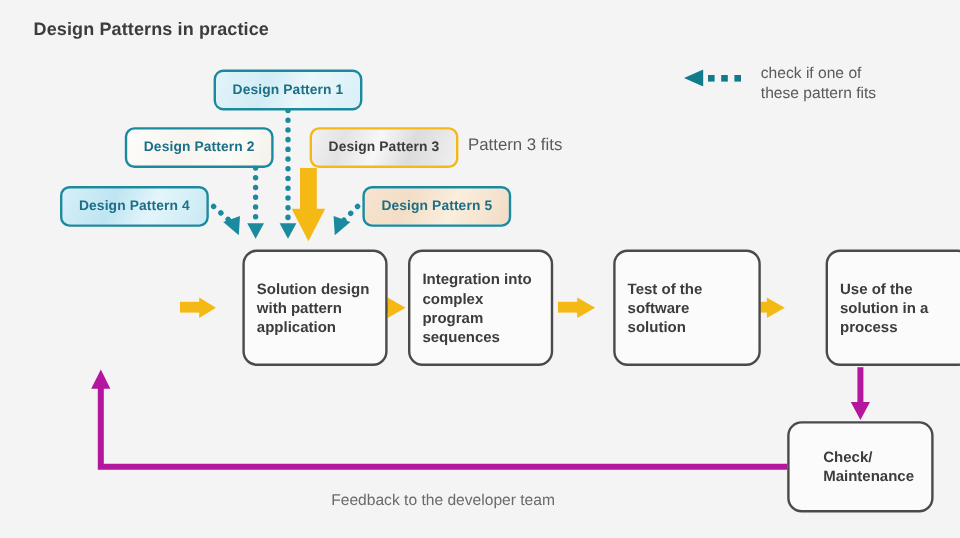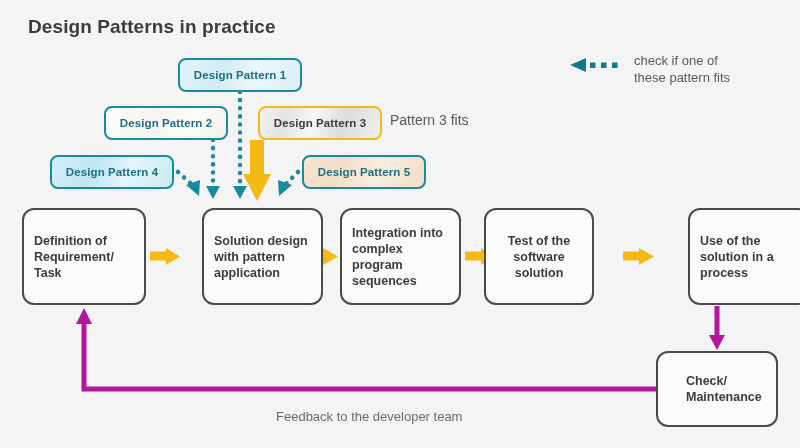--- a/index.html
+++ b/index.html
@@ -8,21 +8,21 @@
     background:#f4f4f4;
     font-family:"Liberation Sans", sans-serif;
     color:#4a4a4a;
     position:relative;
   }
   #stage{position:absolute;left:0;top:0;width:800px;height:448px;background:#f4f4f4;}
 
   
   #title{
     position:absolute;left:28px;top:16px;
-    font-size:19px;font-weight:bold;color:#3c3c3b;
+    font-size:15px;font-weight:bold;color:#3c3c3b;
     letter-spacing:.1px;
   }
 
   
   .pat{
     position:absolute;
     box-sizing:border-box;
     border:2.5px solid #1b8a9e;
     border-radius:8px;
     display:flex;align-items:center;justify-content:center;
@@ -62,21 +62,21 @@
     border:2.2px solid #4a4a4a;border-radius:12px;
     background:#fbfbfb;
     font-size:12.5px;font-weight:bold;line-height:16px;
     color:#3c3c3b;
     display:flex;align-items:center;
     padding:0 10px;
   }
   #p1{left:22px;top:208px;width:124px;height:97px;}
   #p2{left:182px;top:208px;width:121px;height:97px;margin-left:20px;}
   #p3{left:340px;top:208px;width:121px;height:97px;}
-  #p4{left:484px;top:208px;width:110px;height:97px;text-align:center;}
+  #p4{left:511px;top:208px;width:123px;height:97px;}
   #p5{left:688px;top:208px;width:122px;height:97px;}
   #pcheck{left:656px;top:351px;width:122px;height:76px;padding-left:28px;}
 
   
   #overlay{position:absolute;left:0;top:0;width:800px;height:448px;pointer-events:none;}
 
   
   #feedback-label{
     position:absolute;left:276px;top:409px;
     font-size:13px;color:#6a6a6a;white-space:nowrap;
@@ -179,23 +179,20 @@
       <rect x="20" y="4.5" width="5.5" height="5.5" fill="#137a8c"></rect>
       <rect x="31" y="4.5" width="5.5" height="5.5" fill="#137a8c"></rect>
       <rect x="42" y="4.5" width="5.5" height="5.5" fill="#137a8c"></rect>
     </svg>
     <div id="legend-text">
       <div>check if one of</div>
       <div>these pattern fits</div>
     </div>
   </div>
 
-  <div class="pbox" id="p1">
-    <span>Definition of Requirement/ Task</span>
-  </div>
   <div class="pbox" id="p2">
     <span>Solution design with pattern application</span>
   </div>
   <div class="pbox" id="p3">
     <span>Integration into complex program sequences</span>
   </div>
   <div class="pbox" id="p4">
     <span>Test of the software solution</span>
   </div>
   <div class="pbox" id="p5">

